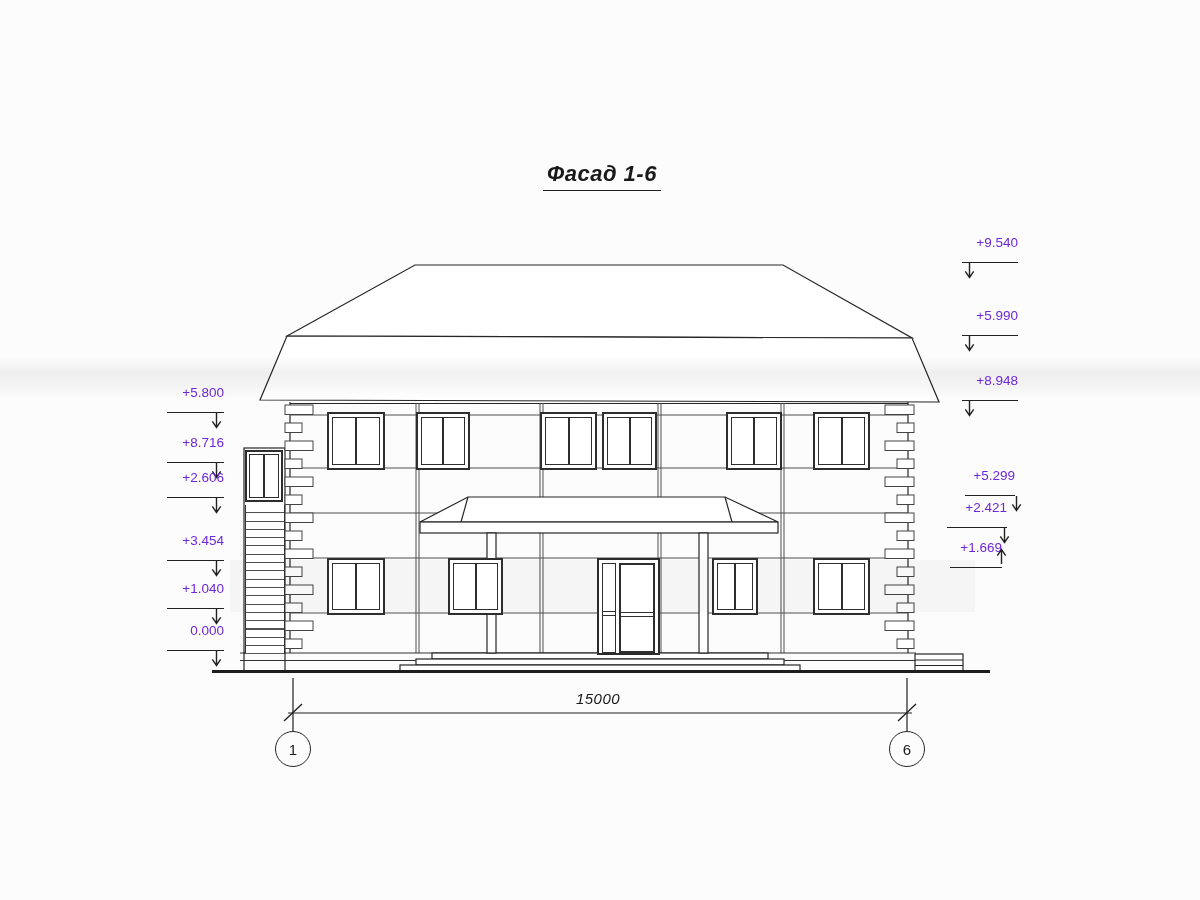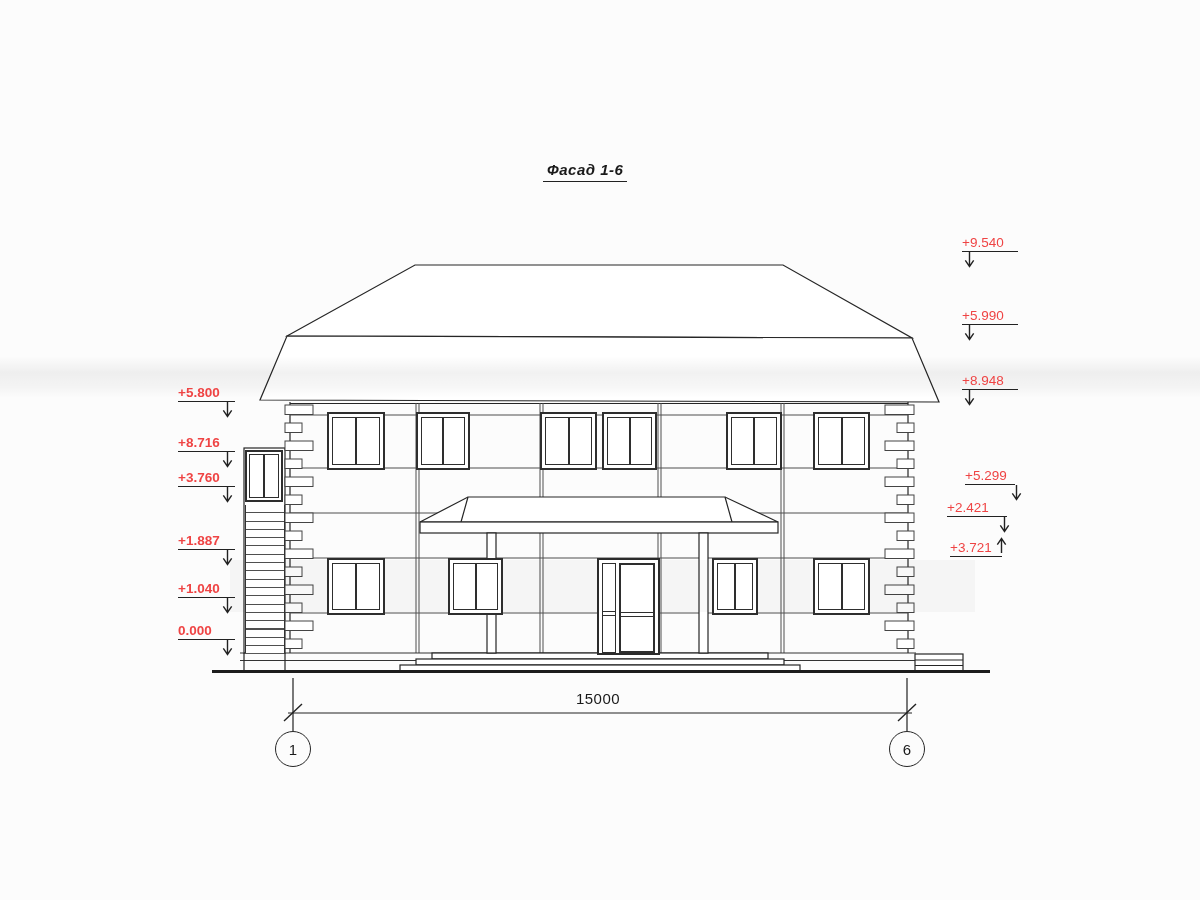--- a/index.html
+++ b/index.html
@@ -1,30 +1,30 @@
 <!DOCTYPE html>
 <html><head>
 <meta charset="utf-8">
 <style>
   html,body{margin:0;padding:0;background:#e8e8e8;}
   #canvas{position:relative;width:1200px;height:900px;margin:0 auto;background:#fcfcfc;
           font-family:"Liberation Sans", sans-serif;color:#1a1a1a;overflow:hidden;}
   .abs{position:absolute;}
   
-  #title{left:543px;top:161px;font-size:15px;font-style:italic;font-weight:bold;
+  #title{left:543px;top:161px;font-size:22px;font-style:italic;font-weight:bold;
          border-bottom:1.6px solid #222;padding:0 4px 3px 4px;letter-spacing:0.5px;}
   
-  .mark{position:absolute;font-size:13.5px;line-height:15px;text-align:left;
-        border-bottom:1.6px solid #222;padding-bottom:1px;color:#ef4444;}
+  .mark{position:absolute;font-size:13.5px;line-height:15px;text-align:right;
+        border-bottom:1.6px solid #222;padding-bottom:12px;color:#6d28d9;}
   .mark svg{position:absolute;width:13px;height:17px;}
   .mark svg path{stroke:#222;stroke-width:1.5;fill:none;}
   .arr-r{right:1px;top:100%;}
   .arr-l{left:1px;top:100%;}
   .arr-up{right:-6px;bottom:2px;transform:rotate(180deg);}
-  .mL{left:178px;width:57px;font-weight:bold;}
+  .mL{left:167px;width:57px;}
   
   .win{position:absolute;box-sizing:border-box;border:2px solid #2e2e2e;background:#fff;padding:3px;}
   .win .inner{box-sizing:border-box;width:100%;height:100%;border:1.6px solid #2e2e2e;display:flex;}
   .pane{flex:1;}
   .pane + .pane{border-left:2px solid #2e2e2e;}
   
   #door{left:597px;top:558px;width:63px;height:97px;box-sizing:border-box;
         border:2.5px solid #2b2b2b;background:#fff;padding:3px 3px 0 3px;display:flex;gap:3px;}
   .leafcol{box-sizing:border-box;border:1.6px solid #2e2e2e;display:flex;flex-direction:column;}
   #sidelight{width:14px;}
@@ -33,21 +33,21 @@
   .bpane{flex:1;border-top:1.6px solid #2e2e2e;margin-top:3px;}
   
   #ladder-rungs{left:244.5px;top:505px;width:40px;height:148px;box-sizing:border-box;
       border-left:1.5px solid #333;border-right:1.5px solid #333;background:
       repeating-linear-gradient(to bottom,#fff 0 7.2px,#4f4f4f 7.2px 8.3px);}
   
   .axis{position:absolute;width:36px;height:36px;box-sizing:border-box;border:1.6px solid #262626;
         border-radius:50%;background:#fcfcfc;display:flex;align-items:center;justify-content:center;
         font-size:15px;}
   
-  #dim-label{left:560px;top:690px;width:76px;text-align:center;font-size:15px;letter-spacing:0.5px;}
+  #dim-label{left:560px;top:690px;width:76px;text-align:center;font-size:15px;letter-spacing:0.5px;font-style:italic;}
   
   .streak{pointer-events:none;}
   #streak1{left:0;top:356px;width:1200px;height:42px;
     background:linear-gradient(to bottom,rgba(0,0,0,0),rgba(0,0,0,0.055) 40%,rgba(0,0,0,0.03) 75%,rgba(0,0,0,0));}
   #streak2{left:230px;top:560px;width:745px;height:52px;background:rgba(0,0,0,0.028);}
 </style>
 </head>
 <body>
 
 <div id="canvas">
@@ -215,24 +215,24 @@
         <div class="bpane"></div>
       </div>
   </div>
 
   <div class="mark mL" style="top:385px"><span>+5.800</span><svg class="arr-r" viewBox="0 0 14 18">
         <path d="M7,1 V16 M2.5,10 L7,16.5 L11.5,10"></path>
       </svg></div>
   <div class="mark mL" style="top:435px"><span>+8.716</span><svg class="arr-r" viewBox="0 0 14 18">
         <path d="M7,1 V16 M2.5,10 L7,16.5 L11.5,10"></path>
       </svg></div>
-  <div class="mark mL" style="top:470px"><span>+3.760</span><svg class="arr-r" viewBox="0 0 14 18">
-        <path d="M7,1 V16 M2.5,10 L7,16.5 L11.5,10"></path>
-      </svg></div>
-  <div class="mark mL" style="top:533px"><span>+1.887</span><svg class="arr-r" viewBox="0 0 14 18">
+  <div class="mark mL" style="top:470px"><span>+2.606</span><svg class="arr-r" viewBox="0 0 14 18">
+        <path d="M7,1 V16 M2.5,10 L7,16.5 L11.5,10"></path>
+      </svg></div>
+  <div class="mark mL" style="top:533px"><span>+3.454</span><svg class="arr-r" viewBox="0 0 14 18">
         <path d="M7,1 V16 M2.5,10 L7,16.5 L11.5,10"></path>
       </svg></div>
   <div class="mark mL" style="top:581px"><span>+1.040</span><svg class="arr-r" viewBox="0 0 14 18">
         <path d="M7,1 V16 M2.5,10 L7,16.5 L11.5,10"></path>
       </svg></div>
   <div class="mark mL" style="top:623px"><span>0.000</span><svg class="arr-r" viewBox="0 0 14 18">
         <path d="M7,1 V16 M2.5,10 L7,16.5 L11.5,10"></path>
       </svg></div>
 
   <div class="mark" style="left:962px;width:56px;top:235px"><span>+9.540</span><svg class="arr-l" viewBox="0 0 14 18">
@@ -243,21 +243,21 @@
       </svg></div>
   <div class="mark" style="left:962px;width:56px;top:373px"><span>+8.948</span><svg class="arr-l" viewBox="0 0 14 18">
         <path d="M7,1 V16 M2.5,10 L7,16.5 L11.5,10"></path>
       </svg></div>
   <div class="mark" style="left:965px;width:50px;top:468px"><span>+5.299</span><svg class="arr-r" style="right:-8px" viewBox="0 0 14 18">
         <path d="M7,1 V16 M2.5,10 L7,16.5 L11.5,10"></path>
       </svg></div>
   <div class="mark" style="left:947px;width:60px;top:500px"><span>+2.421</span><svg class="arr-r" style="right:-4px" viewBox="0 0 14 18">
         <path d="M7,1 V16 M2.5,10 L7,16.5 L11.5,10"></path>
       </svg></div>
-  <div class="mark" style="left:950px;width:52px;top:540px"><span>+3.721</span><svg class="arr-up" viewBox="0 0 14 18">
+  <div class="mark" style="left:950px;width:52px;top:540px"><span>+1.669</span><svg class="arr-up" viewBox="0 0 14 18">
         <path d="M7,1 V16 M2.5,10 L7,16.5 L11.5,10"></path>
       </svg></div>
 
   <div class="abs" id="dim-label">15000</div>
   <div class="axis" style="left:275px;top:731px">
       <span>1</span>
     </div>
   <div class="axis" style="left:889px;top:731px">
       <span>6</span>
     </div>

